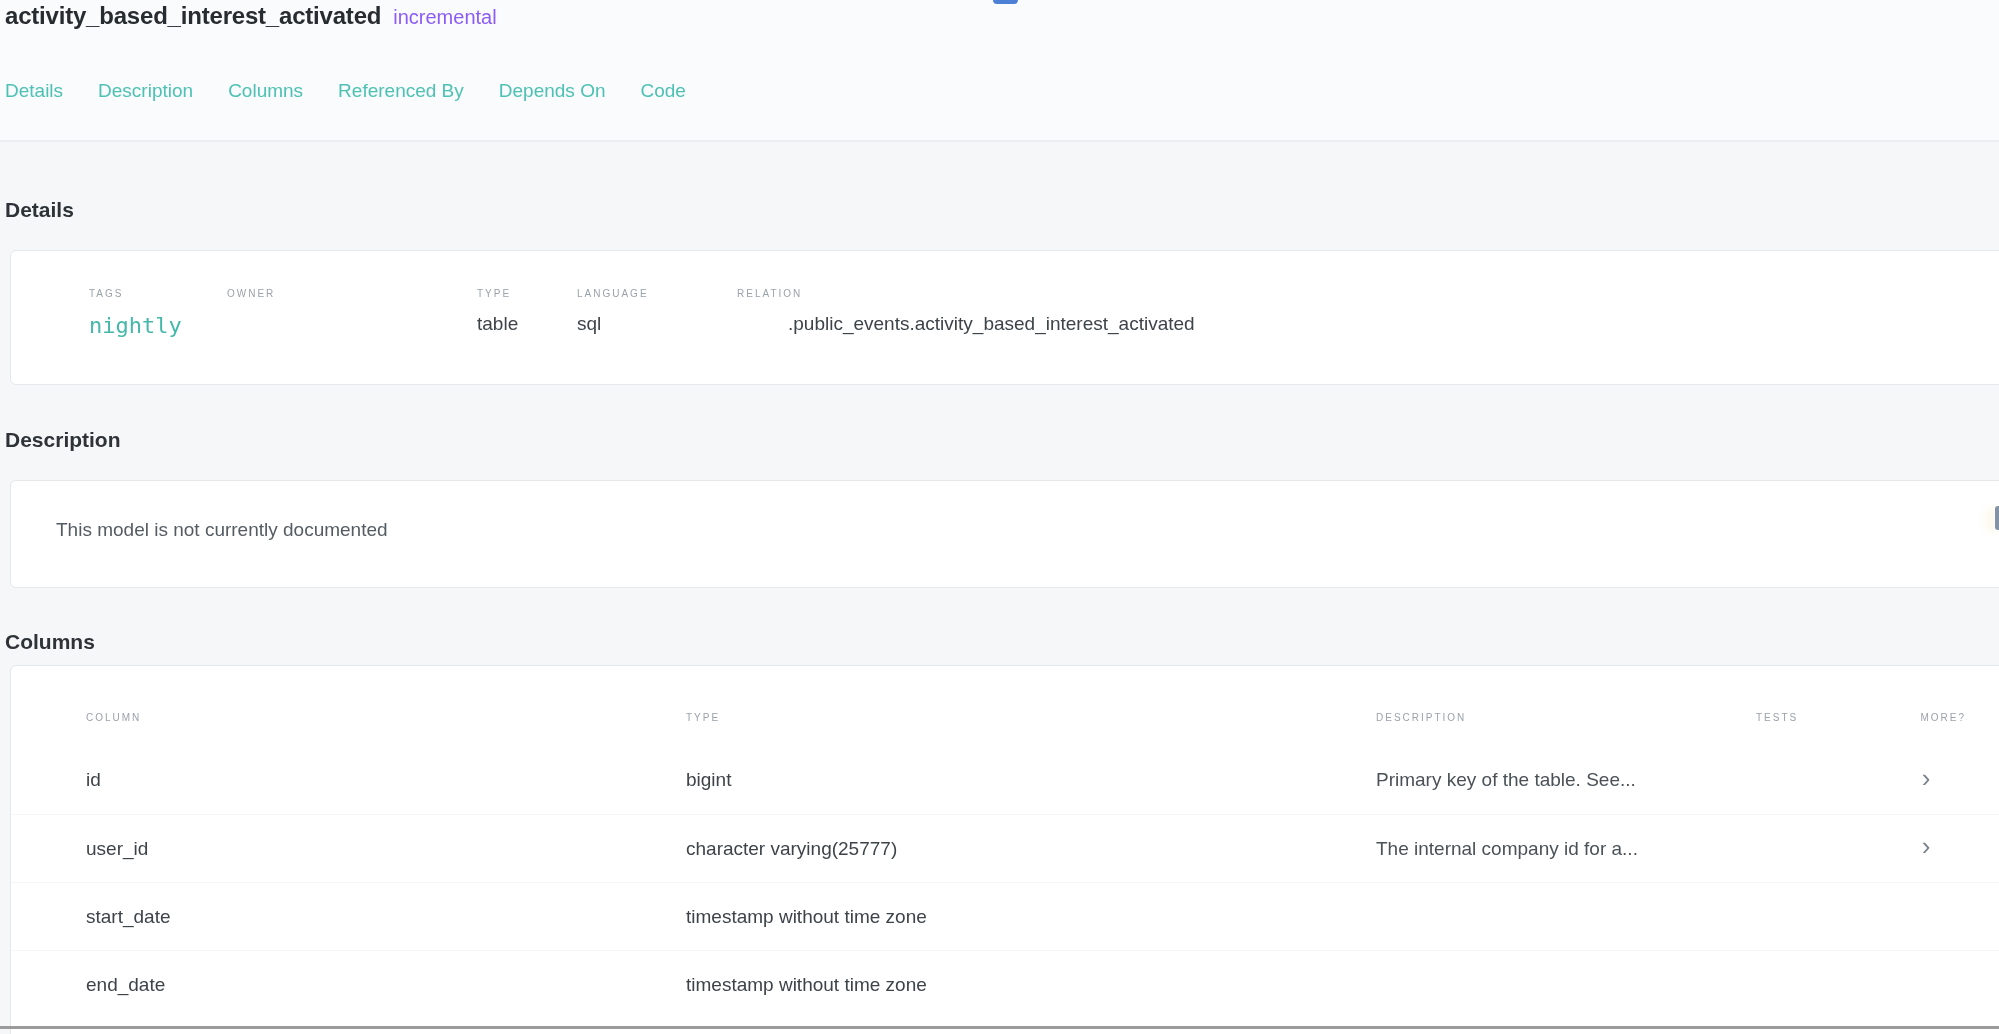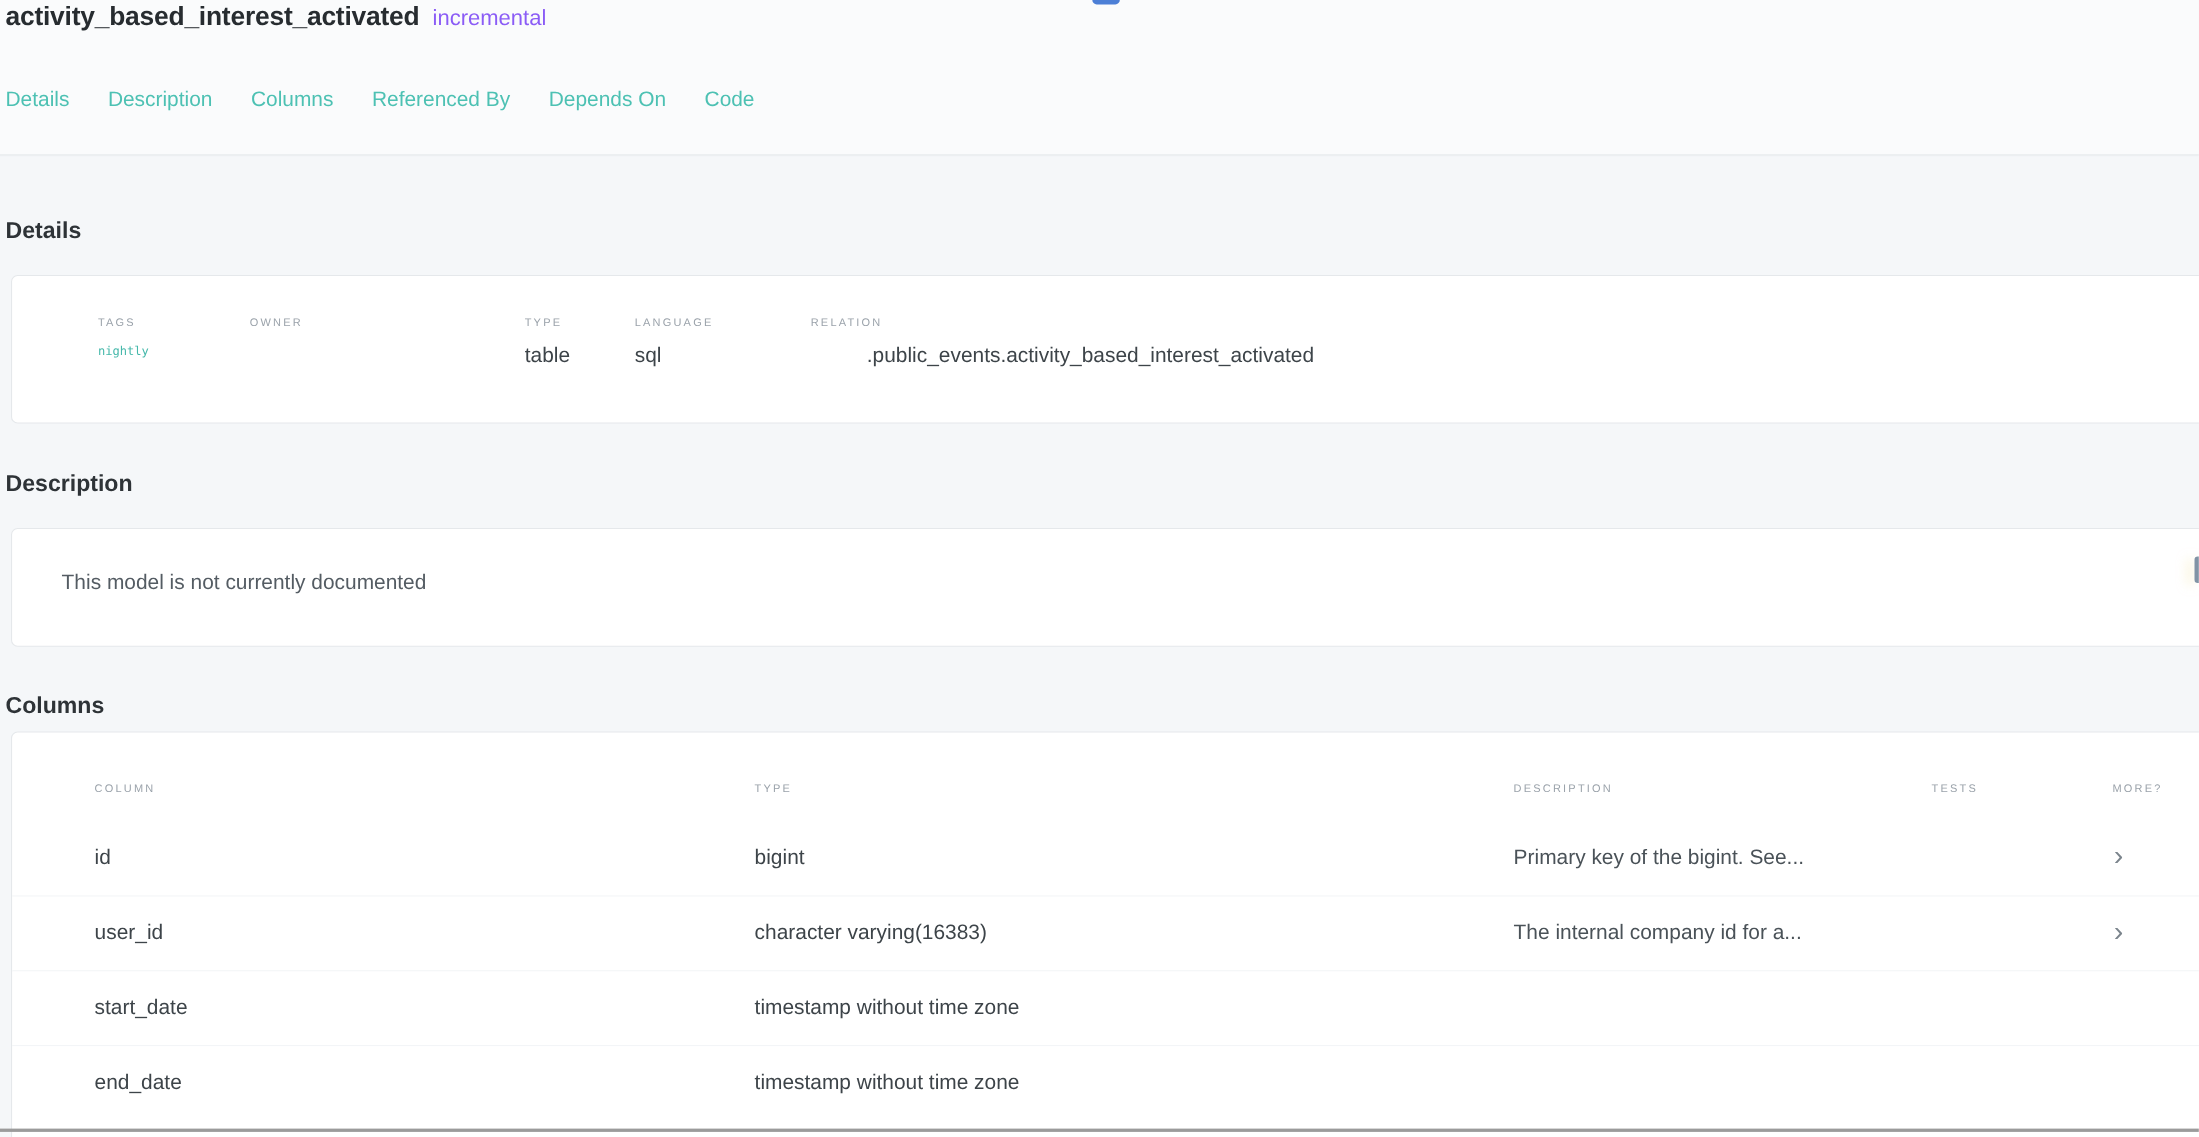--- a/index.html
+++ b/index.html
@@ -52,21 +52,21 @@
   .field { display: flex; flex-direction: column; }
   .field-label, .th {
     font-size: 10px; color: #9aa2aa; letter-spacing: 2px; font-weight: 400;
     text-transform: uppercase;
   }
   .field-value {
     margin-top: 14px; font-size: 19px; color: #3d4449;
   }
   .field-value.mono {
     font-family: "DejaVu Sans Mono", monospace;
-    font-size: 11px; color: #45b8aa;
+    font-size: 22px; color: #45b8aa;
   }
   .field-value.relation-offset { padding-left: 51px; }
   .w-tags { width: 138px; }
   .w-owner { width: 250px; }
   .w-type { width: 100px; }
   .w-package { width: 192px; }
   .w-language { width: 160px; }
   .w-relation { flex: 1; }
   
   #description-card { top: 480px; height: 108px; }
@@ -171,28 +171,28 @@
       <span class="th c1">COLUMN</span>
       <span class="th c2">TYPE</span>
       <span class="th c3">DESCRIPTION</span>
       <span class="th c4">TESTS</span>
       <span class="th c5">MORE?</span>
     </div>
 
     <div class="crow">
       <span class="cell c1">id</span>
       <span class="cell c2">bigint</span>
-      <span class="cell desc c3">Primary key of the bigint. See...</span>
+      <span class="cell desc c3">Primary key of the table. See...</span>
       <span class="cell c4"></span>
       <span class="cell c5"><span class="chevron">›</span></span>
     </div>
 
     <div class="crow">
       <span class="cell c1">user_id</span>
-      <span class="cell c2">character varying(16383)</span>
+      <span class="cell c2">character varying(25777)</span>
       <span class="cell desc c3">The internal company id for a...</span>
       <span class="cell c4"></span>
       <span class="cell c5"><span class="chevron">›</span></span>
     </div>
 
     <div class="crow">
       <span class="cell c1">start_date</span>
       <span class="cell c2">timestamp without time zone</span>
       <span class="cell desc c3"></span>
       <span class="cell c4"></span>

